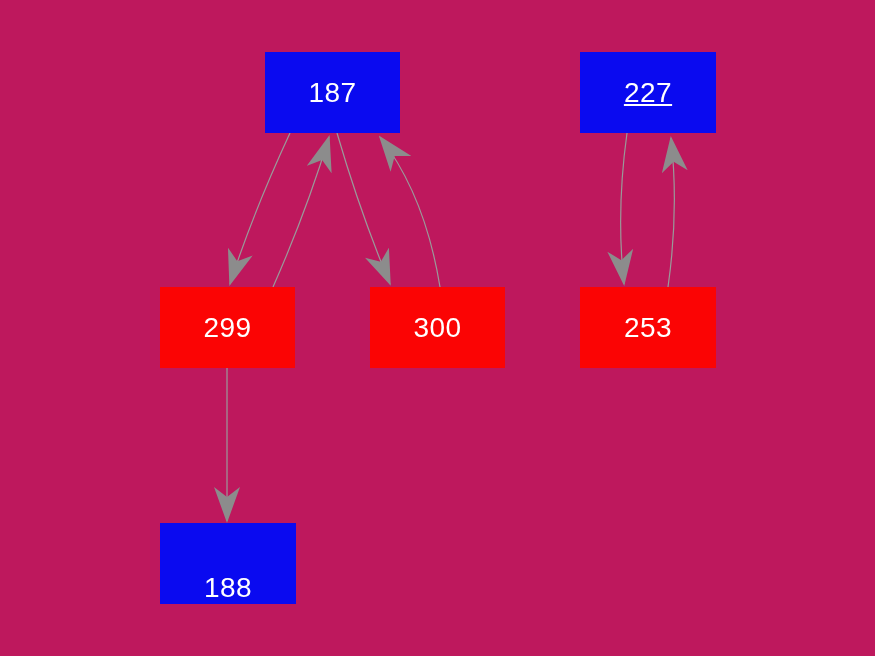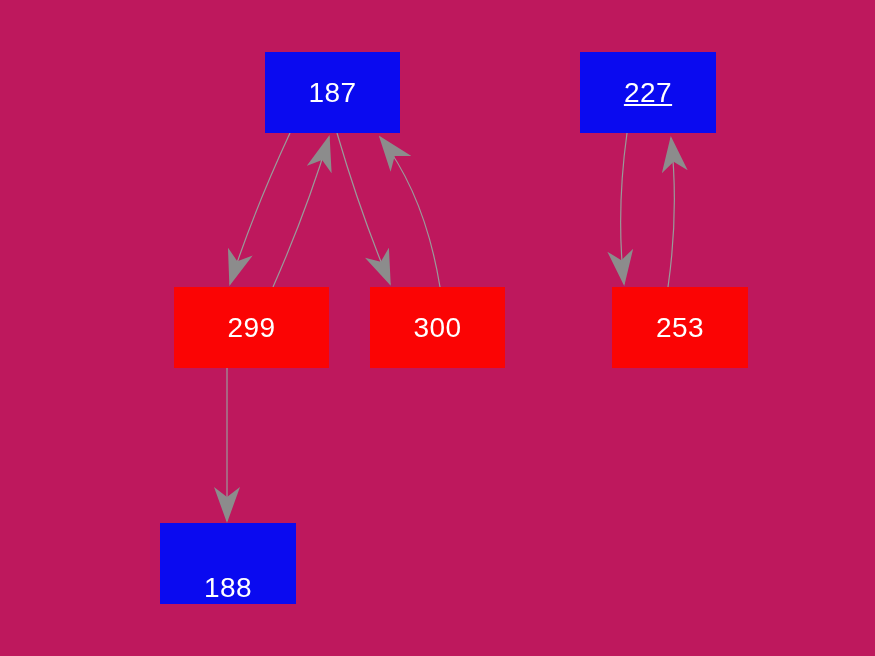--- a/index.html
+++ b/index.html
@@ -59,26 +59,26 @@
         <path class="edge" d="M 227,368 L 227,521" stroke="#9a9a9a" marker-end="url(#arrowhead)"></path>
       </g>
   </svg>
   <div id="nodes-layer">
       <div class="node" style="left: 265px; top: 52px; width: 135px; height: 81px; background: rgb(10, 10, 240); color: rgb(255, 255, 255);">
         <span>187</span>
       </div>
       <div class="node" style="left: 580px; top: 52px; width: 136px; height: 81px; background: rgb(10, 10, 240); color: rgb(255, 255, 255); text-decoration: underline;">
         <span>227</span>
       </div>
-      <div class="node" style="left: 174px; top: 287px; width: 155px; height: 81px; background: rgb(251, 4, 4); color: rgb(255, 255, 255);">
+      <div class="node" style="left: 160px; top: 287px; width: 135px; height: 81px; background: rgb(251, 4, 4); color: rgb(255, 255, 255);">
         <span>299</span>
       </div>
       <div class="node" style="left: 370px; top: 287px; width: 135px; height: 81px; background: rgb(251, 4, 4); color: rgb(255, 255, 255);">
         <span>300</span>
       </div>
-      <div class="node" style="left: 580px; top: 287px; width: 136px; height: 81px; background: rgb(251, 4, 4); color: rgb(255, 255, 255); margin-left: 32px;">
+      <div class="node" style="left: 580px; top: 287px; width: 136px; height: 81px; background: rgb(251, 4, 4); color: rgb(255, 255, 255);">
         <span>253</span>
       </div>
       <div class="node" style="left: 160px; top: 523px; width: 136px; height: 81px; background: rgb(10, 10, 240); color: rgb(255, 255, 255); align-items: flex-end;">
         <span>188</span>
       </div>
     </div>
 </div>
 
 </body></html>

